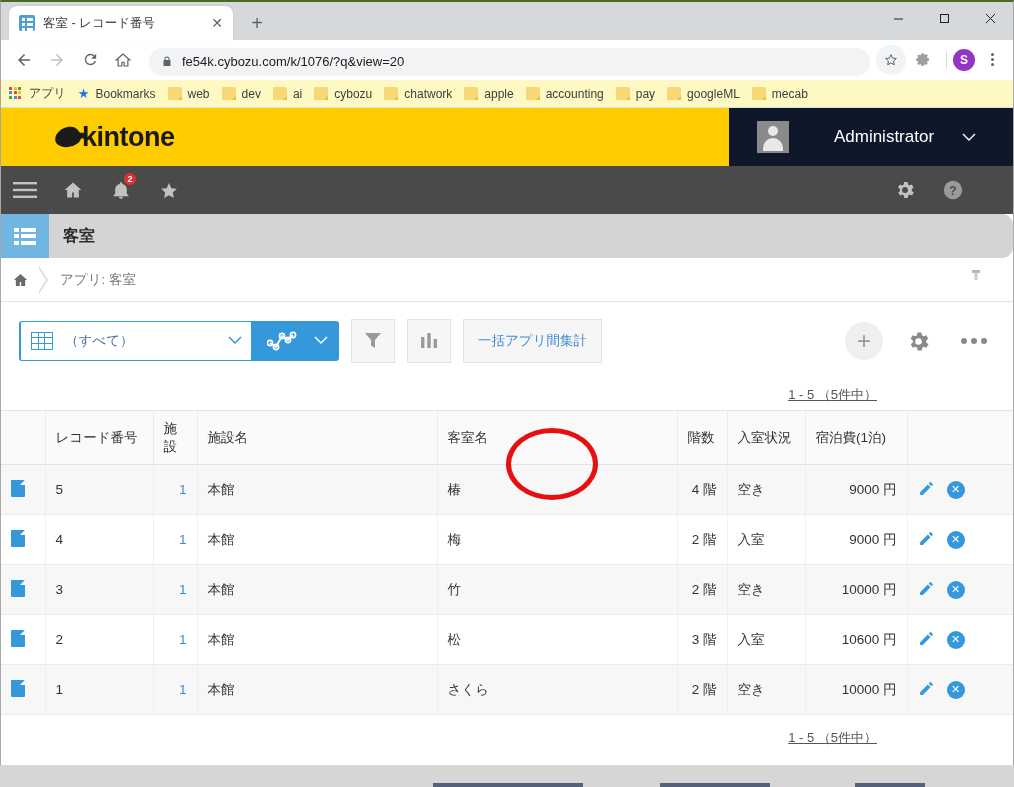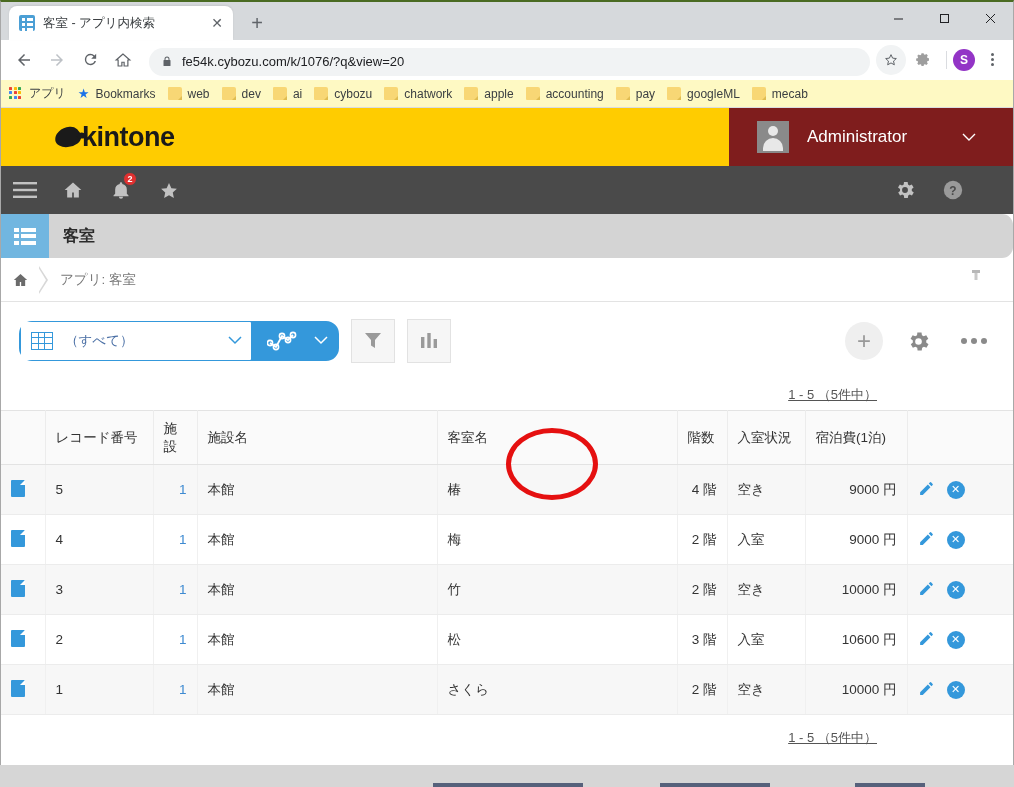--- a/index.html
+++ b/index.html
@@ -155,22 +155,22 @@
     width: 26px; height: 20px; background: #1a1a1a; margin-right: 1px;
     border-radius: 60% 40% 55% 45% / 60% 55% 45% 40%;
     position: relative; transform: rotate(-6deg);
   }
   .kin-blob::after {
     content:""; position:absolute; right:-5px; top:7px;
     width: 9px; height: 6px; background:#1a1a1a;
     border-radius: 50% 60% 40% 50%;
   }
   .kin-user {
-    width: 284px; background: #7f1d1d; display: flex; align-items: center;
-    padding: 0 36px 0 28px; cursor: pointer;
+    width: 284px; background: #0f172a; display: flex; align-items: center;
+    padding: 0 36px 0 28px; cursor: pointer; text-align: center;
   }
   .kin-avatar {
     width: 32px; height: 32px; background: #8a8a8a; position: relative;
     overflow: hidden; flex: 0 0 32px;
   }
   .kin-avatar::before {
     content:""; position:absolute; left:11px; top:5px; width:10px; height:10px;
     border-radius:50%; background:#e8e8e8;
   }
   .kin-avatar::after {
@@ -250,21 +250,21 @@
     position: absolute; right: 30px; top: 50%; transform: translateY(-50%);
     cursor: pointer;
   }
 
   .toolbar {
     height: 78px; display: flex; align-items: center; padding: 0 18px;
     position: relative; background: #fff;
   }
   .view-select {
     display: flex; align-items: center; background: #3498db;
-    border: 2px solid #3498db; border-radius: 13px; height: 40px; cursor: pointer;
+    border: 2px solid #3498db; border-radius: 3px; height: 40px; cursor: pointer;
   }
   .view-main {
     display: flex; align-items: center; background: #fff; height: 38px;
     width: 230px; padding: 0 8px 0 10px; border-radius: 1px;
   }
   .view-grid-icon {
     width: 22px; height: 18px; border: 1.6px solid #3498db;
     display: grid; grid-template-columns: 1fr 1fr 1fr; grid-template-rows: 1fr 1fr 1fr;
     flex: 0 0 22px;
   }
@@ -359,21 +359,21 @@
 </style>
 </head>
 <body>
 
 <div id="root">
   <div class="chrome-window">
 
     <div class="tabstrip">
       <div class="tab">
         <span class="tab-favicon"></span>
-        <span class="tab-title">客室 - アプリ内検索</span>
+        <span class="tab-title">客室 - レコード番号</span>
         <span class="tab-close">✕</span>
       </div>
       <div class="new-tab">+</div>
       <div class="win-controls">
         <div class="win-btn">
           <svg width="11" height="11" viewBox="0 0 11 11">
               <line x1="1" y1="6" x2="10" y2="6" stroke="#202124" stroke-width="1"></line>
             </svg>
         </div>
         <div class="win-btn">
@@ -634,20 +634,21 @@
             <path d="M2 3h16l-6 7v8l-4-2.5V10z" fill="#9a9a9a"></path>
           </svg>
         </div>
         <div class="tb-btn">
           <svg width="20" height="20" viewBox="0 0 20 20">
             <rect x="2" y="6" width="3.4" height="11" fill="#9a9a9a"></rect>
             <rect x="8.3" y="2" width="3.4" height="15" fill="#9a9a9a"></rect>
             <rect x="14.6" y="8" width="3.4" height="9" fill="#9a9a9a"></rect>
           </svg>
         </div>
+        <div class="tb-text-btn">一括アプリ間集計</div>
 
         <div class="tb-spacer"></div>
 
         <div class="round-btn">+</div>
         <div class="icon-btn">
           <svg width="25" height="25" viewBox="0 0 24 24">
               <path d="M19.4 13a7.9 7.9 0 0 0 0-2l2-1.6-2-3.4-2.4 1a7.6 7.6 0 0 0-1.7-1l-.4-2.6h-4l-.3 2.6c-.6.2-1.2.6-1.8 1l-2.4-1-2 3.4L6.6 11a7.9 7.9 0 0 0 0 2l-2 1.6 2 3.4 2.4-1c.6.4 1.2.8 1.8 1l.3 2.6h4l.4-2.6c.6-.2 1.1-.6 1.7-1l2.4 1 2-3.4zM12 15.2A3.2 3.2 0 1 1 12 8.8a3.2 3.2 0 0 1 0 6.4z" fill="#8a8a8a"></path>
             </svg>
         </div>
         <div class="icon-btn">

